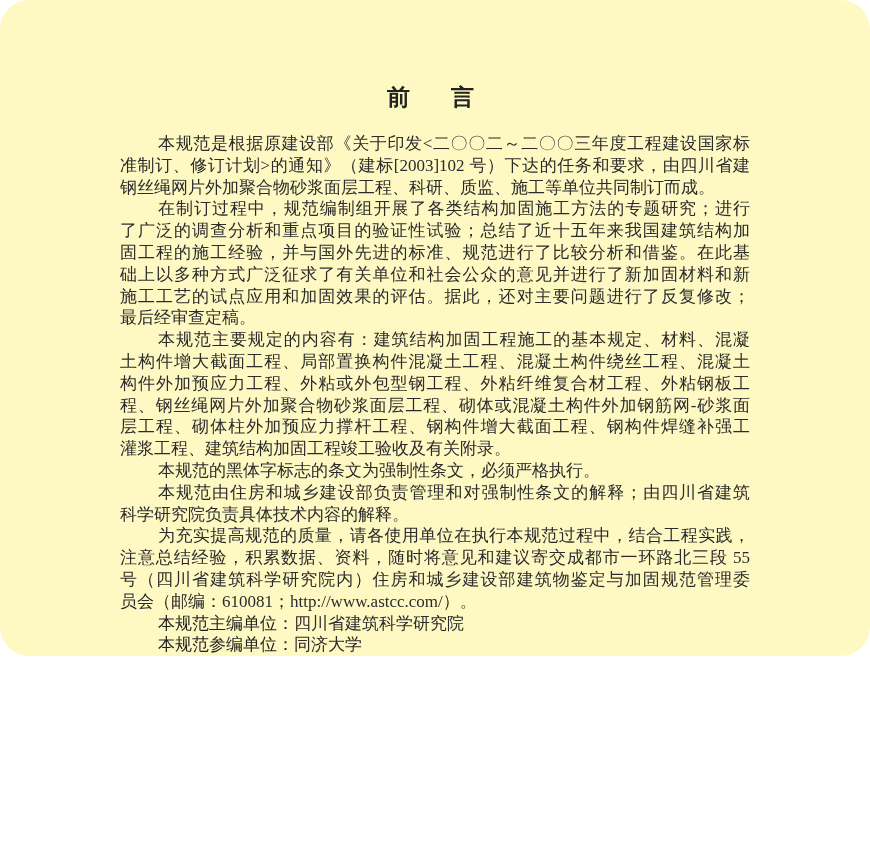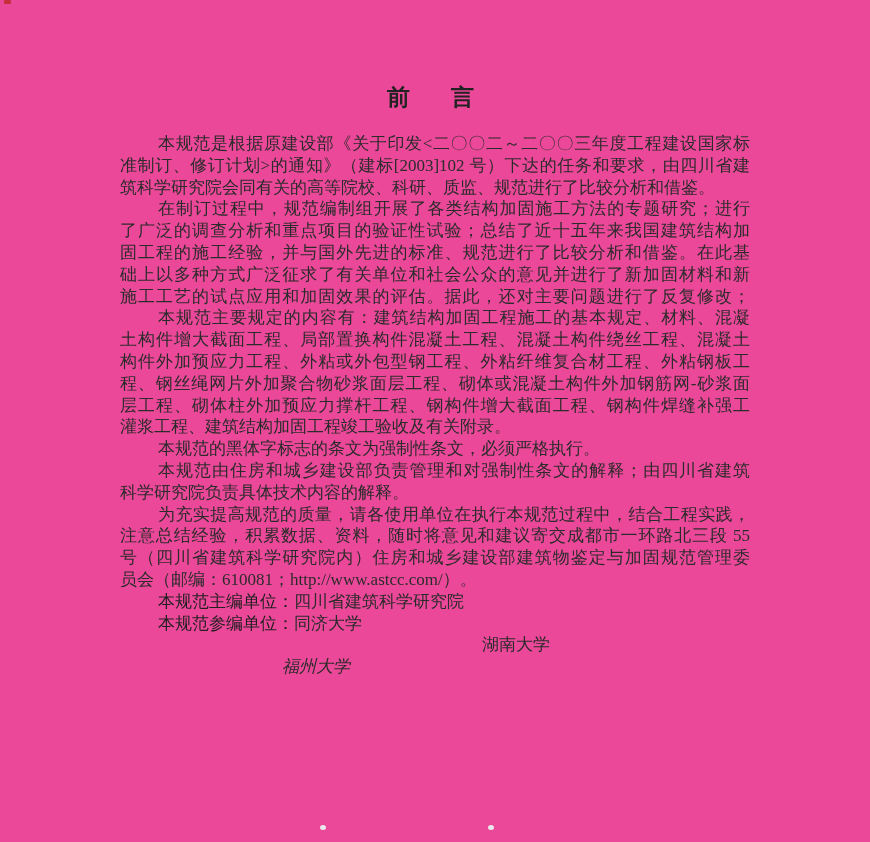--- a/index.html
+++ b/index.html
@@ -1,18 +1,18 @@
 <!DOCTYPE html>
 <html><head>
 <meta charset="utf-8">
 <style>
   html,body{margin:0;padding:0;background:#ffffff;}
   .page{
-    position:relative;width:870px;height:842px;background:#ec4899;overflow:hidden;
-    font-family:"Liberation Serif","DejaVu Serif",serif;color:#2b2b2b;
+    position:relative;width:870px;height:656px;background:#fef9c3;overflow:hidden;
+    font-family:"Liberation Serif","DejaVu Serif",serif;color:#2b2b2b;border-radius:29px;
   }
   .doc-title{
     position:absolute;top:82px;left:120px;width:630px;text-align:center;
     font-size:23px;font-weight:700;letter-spacing:9px;color:#222222;
   }
   .doc-body{position:absolute;left:120px;top:133px;width:630px;}
   .line{
     height:21.8px;line-height:21.9px;font-size:17px;white-space:nowrap;
     overflow:visible;
   }
@@ -29,26 +29,27 @@
 
 <div class="page">
 
   <div class="scan-speck" style="left: 4px; top: 0px; width: 7px; height: 4px; background: rgb(197, 48, 58);"></div>
 
   <div class="doc-title">前　言</div>
 
   <div class="doc-body" id="doc-body">
       <div class="line just indent">本规范是根据原建设部《关于印发&lt;二〇〇二～二〇〇三年度工程建设国家标</div>
       <div class="line just">准制订、修订计划&gt;的通知》（建标[2003]102 号）下达的任务和要求，由四川省建</div>
-      <div class="line">筑科学研究院会同有关的高等院校、科研、质监、规范进行了比较分析和借鉴。</div>
+      <div class="line">钢丝绳网片外加聚合物砂浆面层工程、科研、质监、施工等单位共同制订而成。</div>
       <div class="line just indent">在制订过程中，规范编制组开展了各类结构加固施工方法的专题研究；进行</div>
       <div class="line just">了广泛的调查分析和重点项目的验证性试验；总结了近十五年来我国建筑结构加</div>
       <div class="line just">固工程的施工经验，并与国外先进的标准、规范进行了比较分析和借鉴。在此基</div>
       <div class="line just">础上以多种方式广泛征求了有关单位和社会公众的意见并进行了新加固材料和新</div>
       <div class="line just">施工工艺的试点应用和加固效果的评估。据此，还对主要问题进行了反复修改；</div>
+      <div class="line">最后经审查定稿。</div>
       <div class="line just indent">本规范主要规定的内容有：建筑结构加固工程施工的基本规定、材料、混凝</div>
       <div class="line just">土构件增大截面工程、局部置换构件混凝土工程、混凝土构件绕丝工程、混凝土</div>
       <div class="line just">构件外加预应力工程、外粘或外包型钢工程、外粘纤维复合材工程、外粘钢板工</div>
       <div class="line just">程、钢丝绳网片外加聚合物砂浆面层工程、砌体或混凝土构件外加钢筋网-砂浆面</div>
       <div class="line just">层工程、砌体柱外加预应力撑杆工程、钢构件增大截面工程、钢构件焊缝补强工</div>
       <div class="line">灌浆工程、建筑结构加固工程竣工验收及有关附录。</div>
       <div class="line indent">本规范的黑体字标志的条文为强制性条文，必须严格执行。</div>
       <div class="line just indent">本规范由住房和城乡建设部负责管理和对强制性条文的解释；由四川省建筑</div>
       <div class="line">科学研究院负责具体技术内容的解释。</div>
       <div class="line just indent">为充实提高规范的质量，请各使用单位在执行本规范过程中，结合工程实践，</div>

